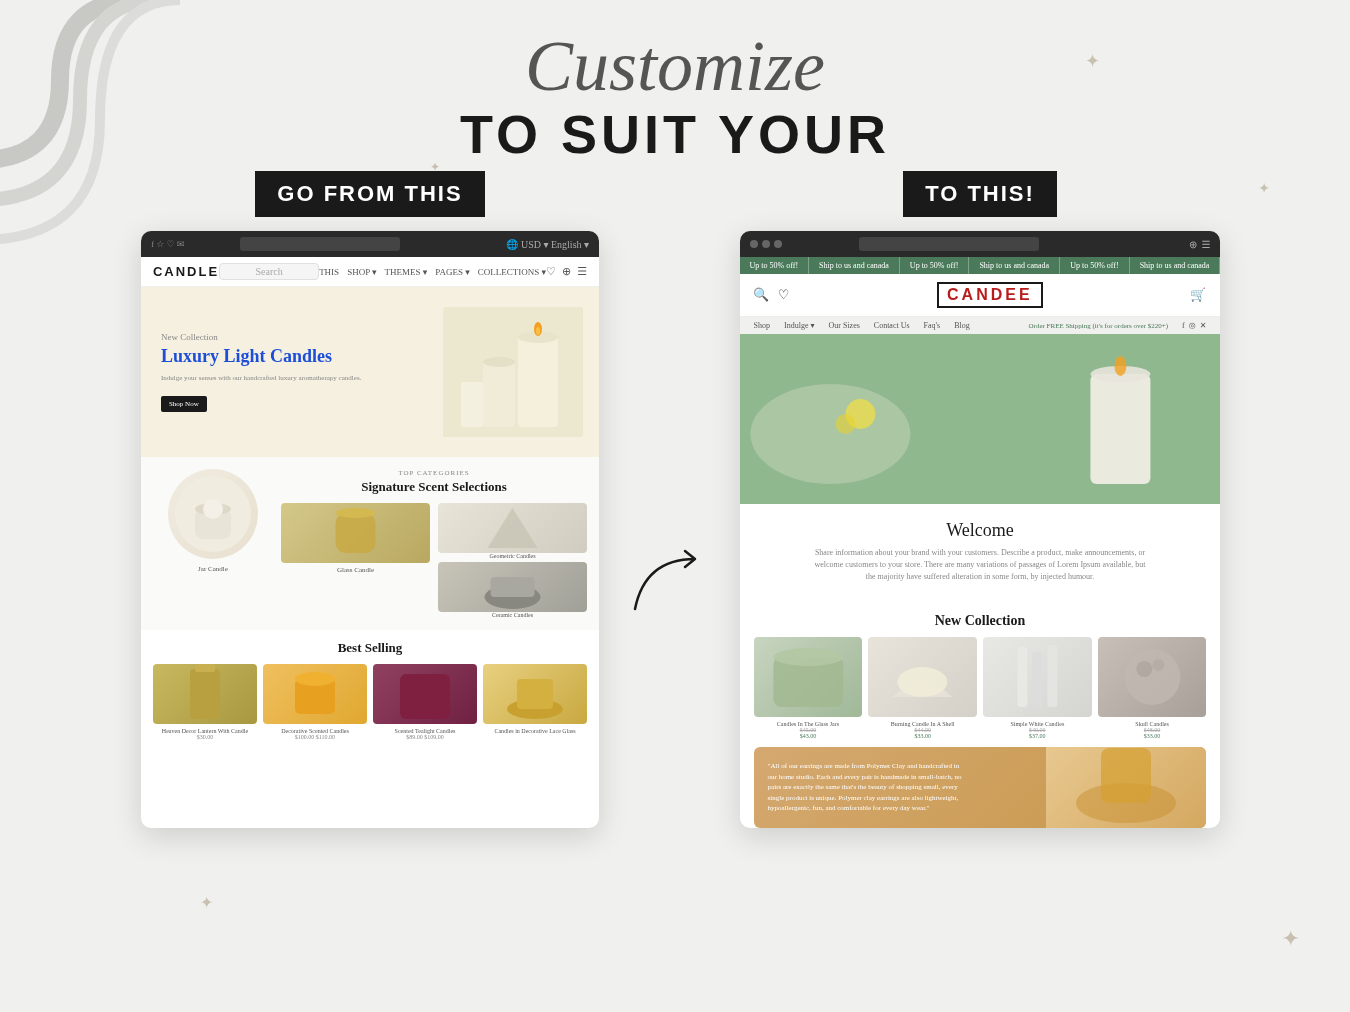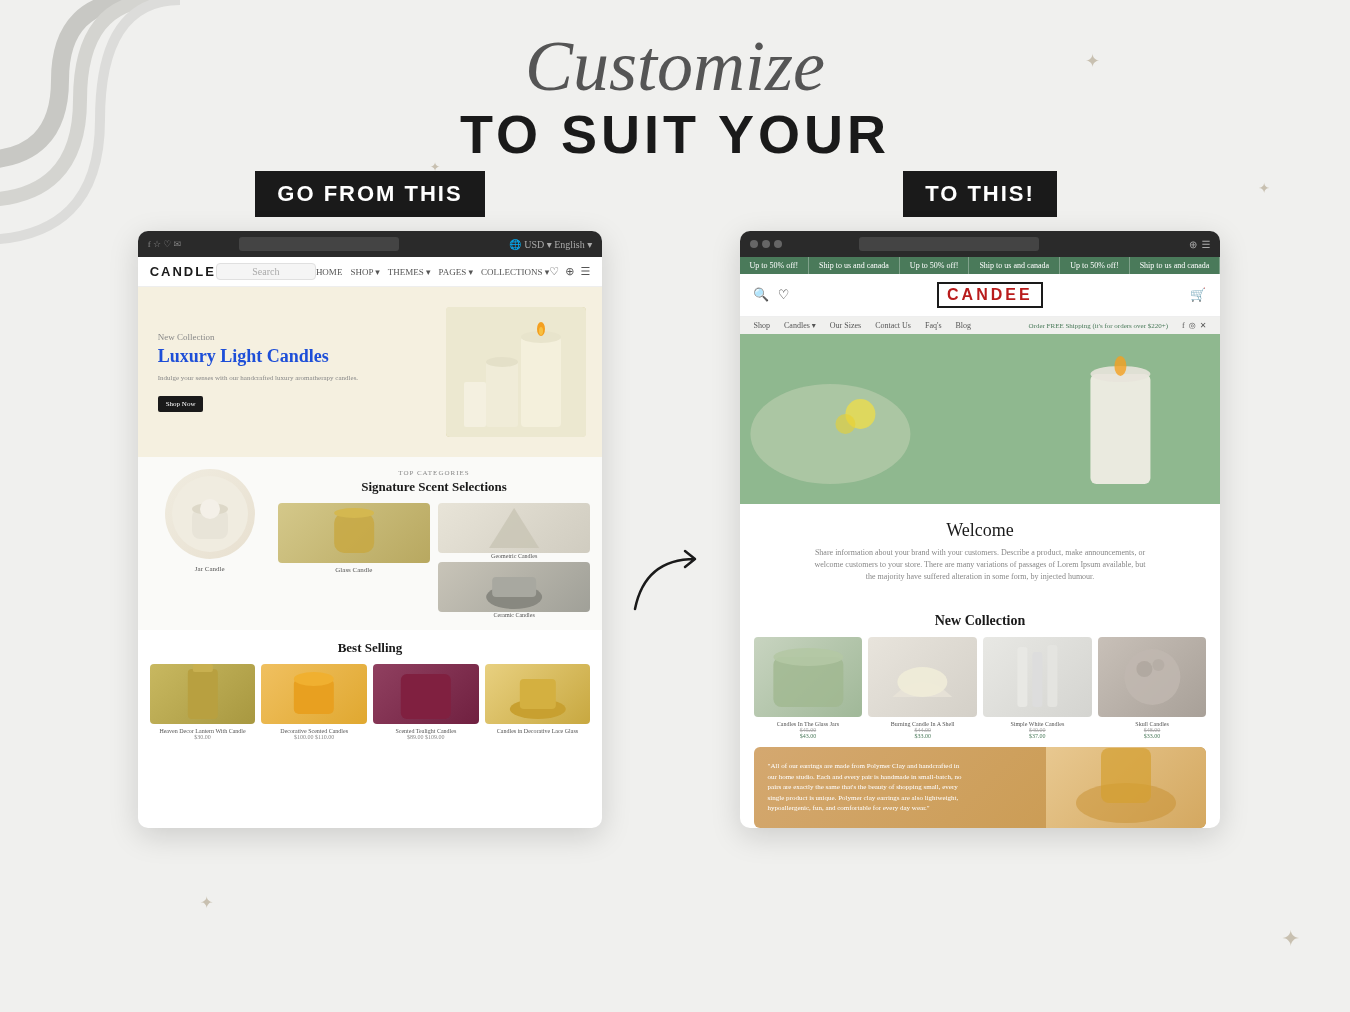--- a/index.html
+++ b/index.html
@@ -537,21 +537,21 @@
         <div class="browser-url"></div>
         <div class="browser-icons-right">
           <span>🌐 USD ▾ English ▾</span>
         </div>
       </div>
 
       <div class="left-nav">
         <div class="left-nav-logo">CANDLE</div>
         <div class="left-nav-search">Search</div>
         <div class="left-nav-links">
-          <span>HOME</span>
+          <span>THIS</span>
           <span>SHOP ▾</span>
           <span>THEMES ▾</span>
           <span>PAGES ▾</span>
           <span>COLLECTIONS ▾</span>
         </div>
         <div class="left-nav-icons">
           <span>♡</span>
           <span>⊕</span>
           <span>☰</span>
         </div>
@@ -722,21 +722,21 @@
           <span>♡</span>
         </div>
         <div class="right-nav-logo">CANDEE</div>
         <div style="display:flex;gap:6px;color:#333;font-size:13px;">
           <span>🛒</span>
         </div>
       </div>
 
       <div class="right-secondary-bar">
         <span>Shop</span>
-        <span>Candles ▾</span>
+        <span>Indulge ▾</span>
         <span>Our Sizes</span>
         <span>Contact Us</span>
         <span>Faq's</span>
         <span>Blog</span>
         <div style="margin-left:auto;font-size:7px;color:#4a7a5a;">Order FREE Shipping (it's for orders over $220+)</div>
         <div style="display:flex;gap:4px;">
           <span>f</span>
           <span>◎</span>
           <span>✕</span>
         </div>

